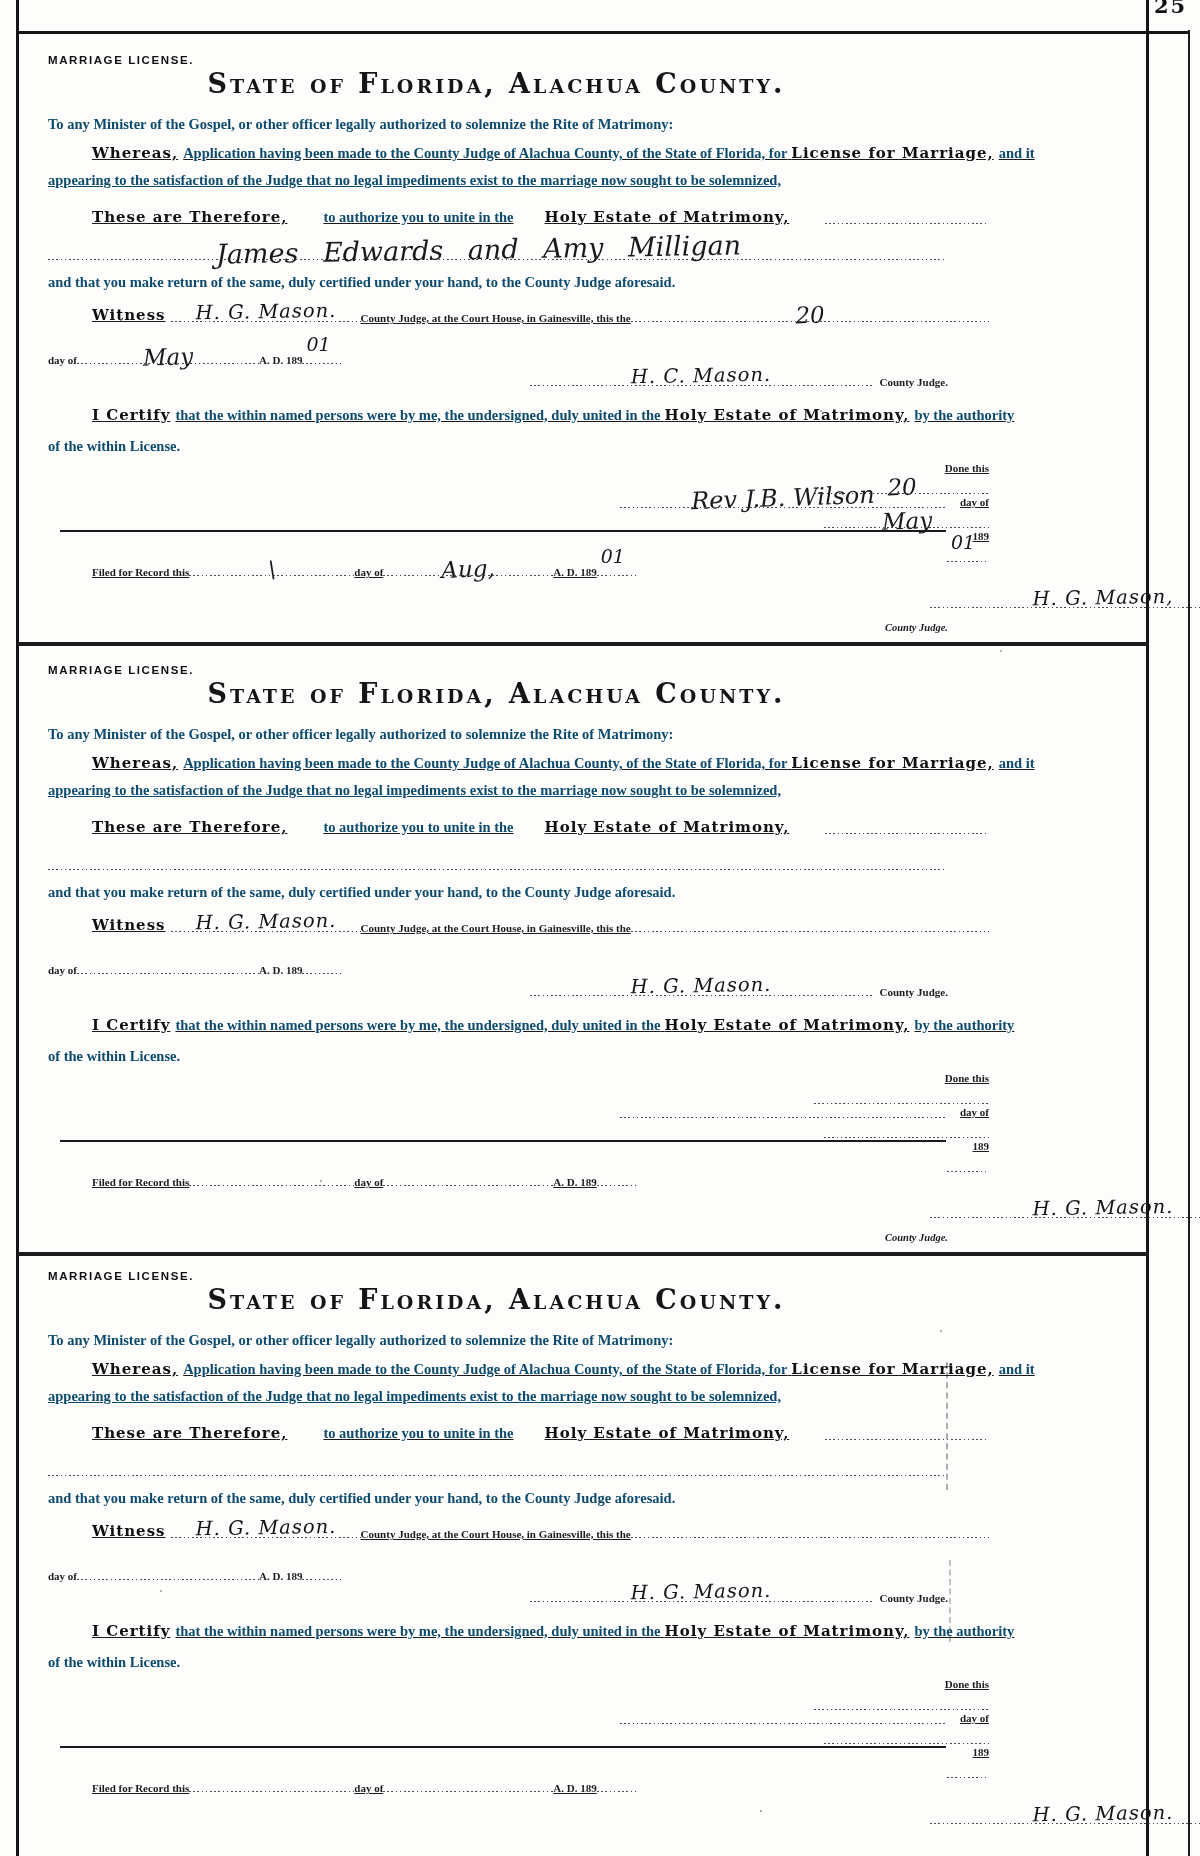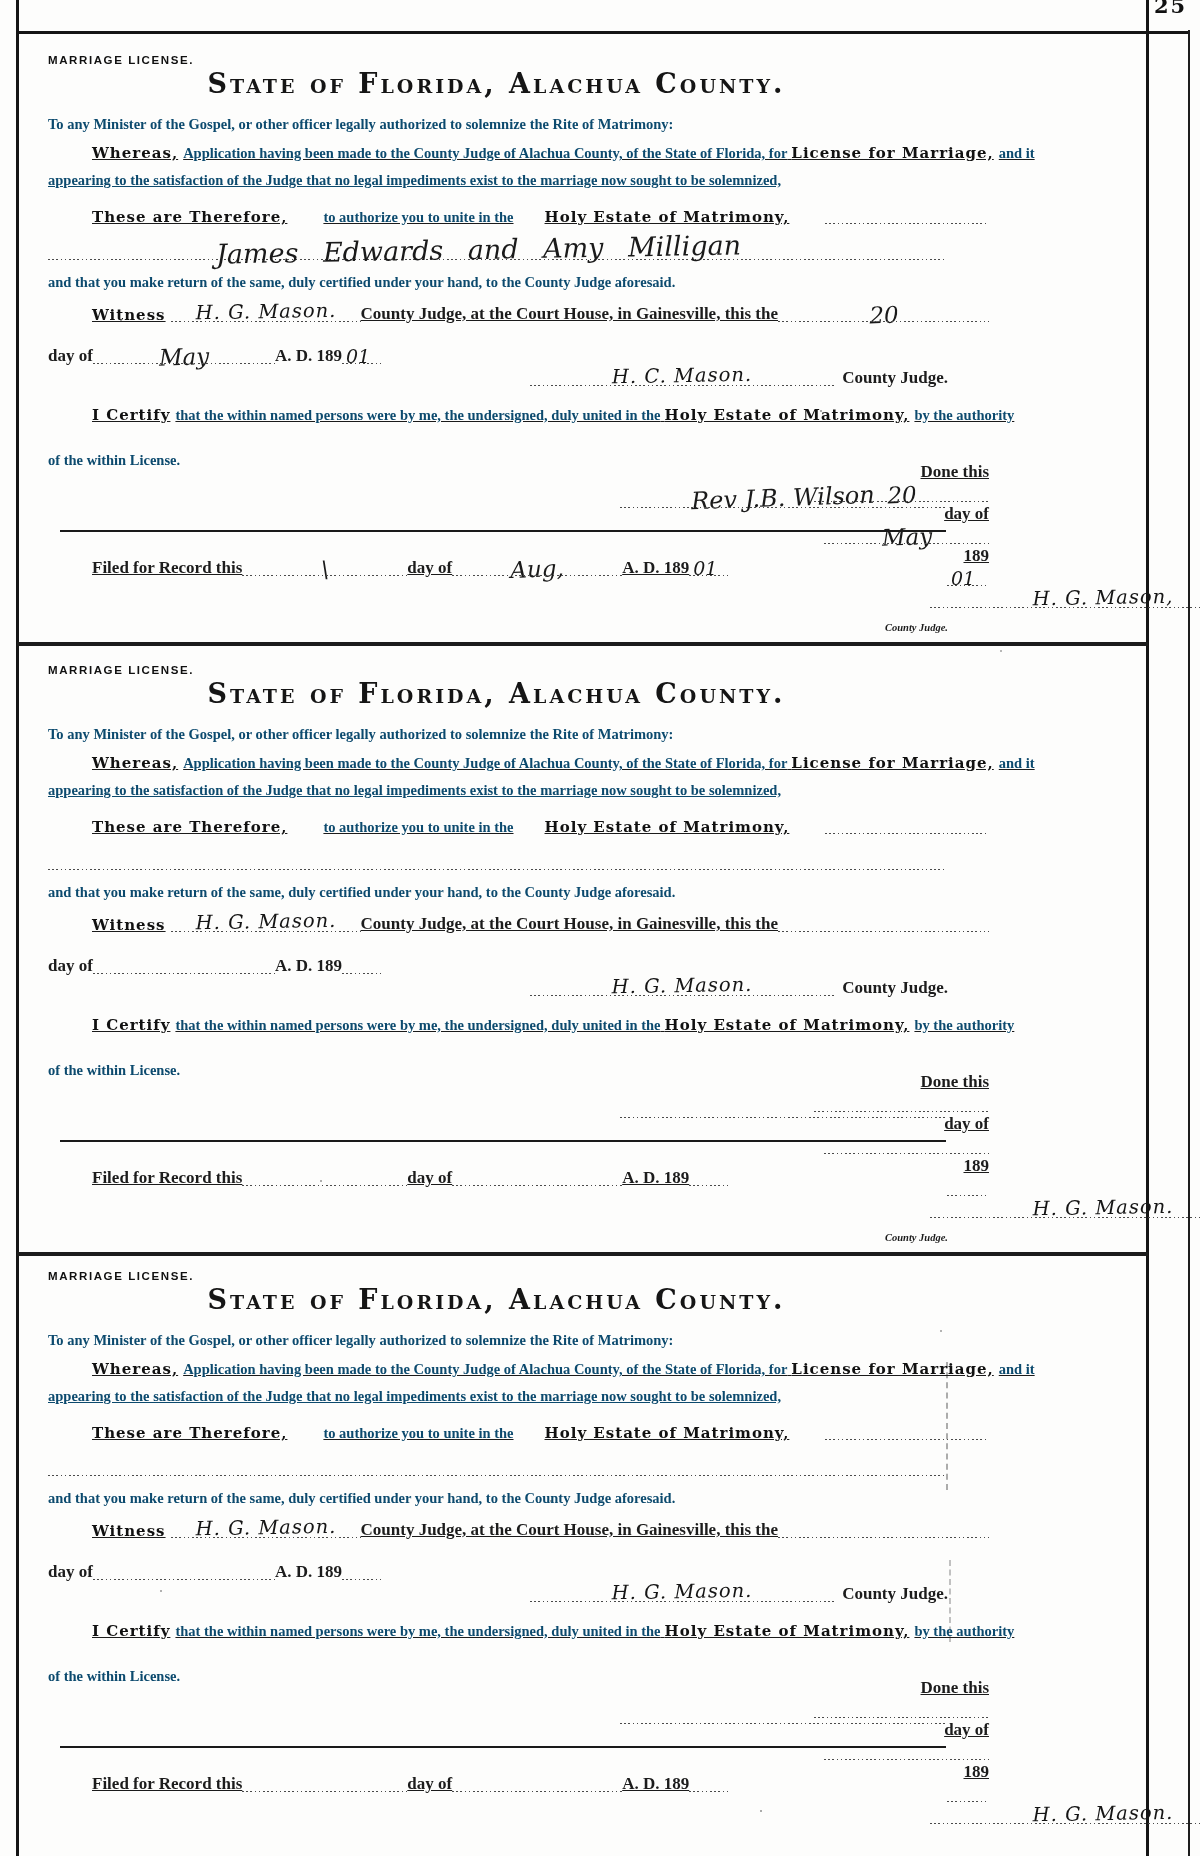--- a/index.html
+++ b/index.html
@@ -15,41 +15,41 @@
   .border-right-outer{position:absolute;left:1188px;top:30px;width:2px;height:1826px;background:#1d1d1d;}
   .page-number{
     position:absolute;left:1154px;top:-7px;width:34px;
     font-family:"DejaVu Serif",serif;font-weight:bold;font-size:21px;color:#101010;
     letter-spacing:2px;
   }
   
   .sec{position:absolute;left:0;width:1200px;height:610px;}
   .sec1{top:36px;} .sec2{top:646px;} .sec3{top:1252px;}
   .row{position:absolute;left:48px;width:897px;white-space:nowrap;}
-  .printed{font-weight:bold;font-size:17px;color:#1c1c1c;}
+  .printed{font-weight:bold;font-size:11px;color:#1c1c1c;}
   .pline{font-weight:bold;font-size:14.5px;color:#0c4a6e;}
   .indent{padding-left:44px;text-decoration:underline;}
   .bl{ 
     font-family:"DejaVu Serif",serif;font-weight:bold;letter-spacing:1px;font-size:15px;color:#111;
     margin-right:5px;
   }
   .r-label{top:18px;font-family:"Liberation Sans",sans-serif;font-weight:bold;font-size:11.5px;letter-spacing:1.6px;color:#101010;}
   .r-title{top:32px;text-align:center;font-family:"DejaVu Serif",serif;font-variant:small-caps;
            font-weight:bold;font-size:27px;letter-spacing:3px;color:#151515;}
   .r-salutation{top:80px;}
   .r-whereas{top:108px;}
   .r-appearing{top:136px;text-decoration:underline;}
   .r-therefore{top:168px;display:flex;align-items:flex-end;gap:31px;}
   .r-names{top:196px;height:28px;}
   .r-return{top:238px;}
   .r-witness{top:266px;display:flex;align-items:flex-end;}
   .r-dayof{top:308px;display:flex;align-items:flex-end;}
   .r-judge{top:330px;left:530px;width:418px;display:flex;align-items:flex-end;}
   .r-certify{top:370px;}
-  .r-license{top:416px;}
+  .r-license{top:402px;}
   .r-done{top:426px;display:flex;align-items:flex-end;flex-direction:column;}
   .r-minister{top:452px;left:620px;width:326px;height:30px;}
   .r-midline{top:494px;left:60px;width:886px;height:2px;background:#1a1a1a;}
   .r-filed{top:520px;display:flex;align-items:flex-end;}
   .r-filed-judge{top:552px;left:600px;width:346px;height:30px;}
   .r-filed-cj{top:586px;left:858px;width:90px;text-align:right;
               font-weight:bold;font-style:italic;font-size:10.5px;}
   .sec-divider{position:absolute;top:606px;left:17px;width:1131px;height:4px;background:#1c1c1c;}
   
   .leader{position:relative;height:22px;display:inline-block;}
@@ -60,21 +60,21 @@
   .w4{width:175px;} .w5{width:165px;} .w6{width:42px;}
   .w7{width:165px;} .w8{width:170px;}
   .names-line{position:absolute;left:0;right:0;bottom:0;height:1.4px;
     background:repeating-linear-gradient(to right,#4a4a4a 0 1.6px,transparent 1.6px 4.2px);}
   
   .hand{font-family:"DejaVu Serif",serif;font-style:italic;color:#1a1a1a;}
   .hand-names{position:absolute;left:168px;bottom:-5px;font-size:27px;word-spacing:16px;
               transform:rotate(-1deg);white-space:nowrap;}
   .entry{position:absolute;left:50%;bottom:-1px;transform:translateX(-50%) rotate(-2deg);
          font-size:23px;line-height:20px;white-space:nowrap;}
-  .entry.yr{left:0;transform:none;bottom:0;font-size:19px;margin-left:-10px;padding-left:14px;}
+  .entry.yr{left:0;transform:none;bottom:12px;font-size:19px;margin-left:-10px;padding-left:14px;}
   .stamp{font-family:"DejaVu Serif",serif;font-style:italic;font-size:19.5px;letter-spacing:1px;color:#151515;}
   .on-line{position:absolute;left:50%;bottom:1px;transform:translateX(-50%) rotate(-1deg);white-space:nowrap;}
   .sig{position:absolute;left:50%;bottom:-2px;transform:translateX(-50%) rotate(-2deg);
        font-size:24px;white-space:nowrap;}
   .cj{padding-left:8px;}
   
   .artifact-a{position:absolute;left:946px;top:1362px;height:128px;border-left:2px dashed #6a6a6a;opacity:.55;}
   .artifact-b{position:absolute;left:949px;top:1560px;height:82px;border-left:2px dashed #7a7a7a;opacity:.45;}
   .specks{position:absolute;left:120px;top:320px;width:2px;height:2px;background:#8a8a8a;border-radius:50%;
     box-shadow:60px 210px 0 #999,700px 90px 0 #909090,430px 1180px 0 #8d8d8d,

